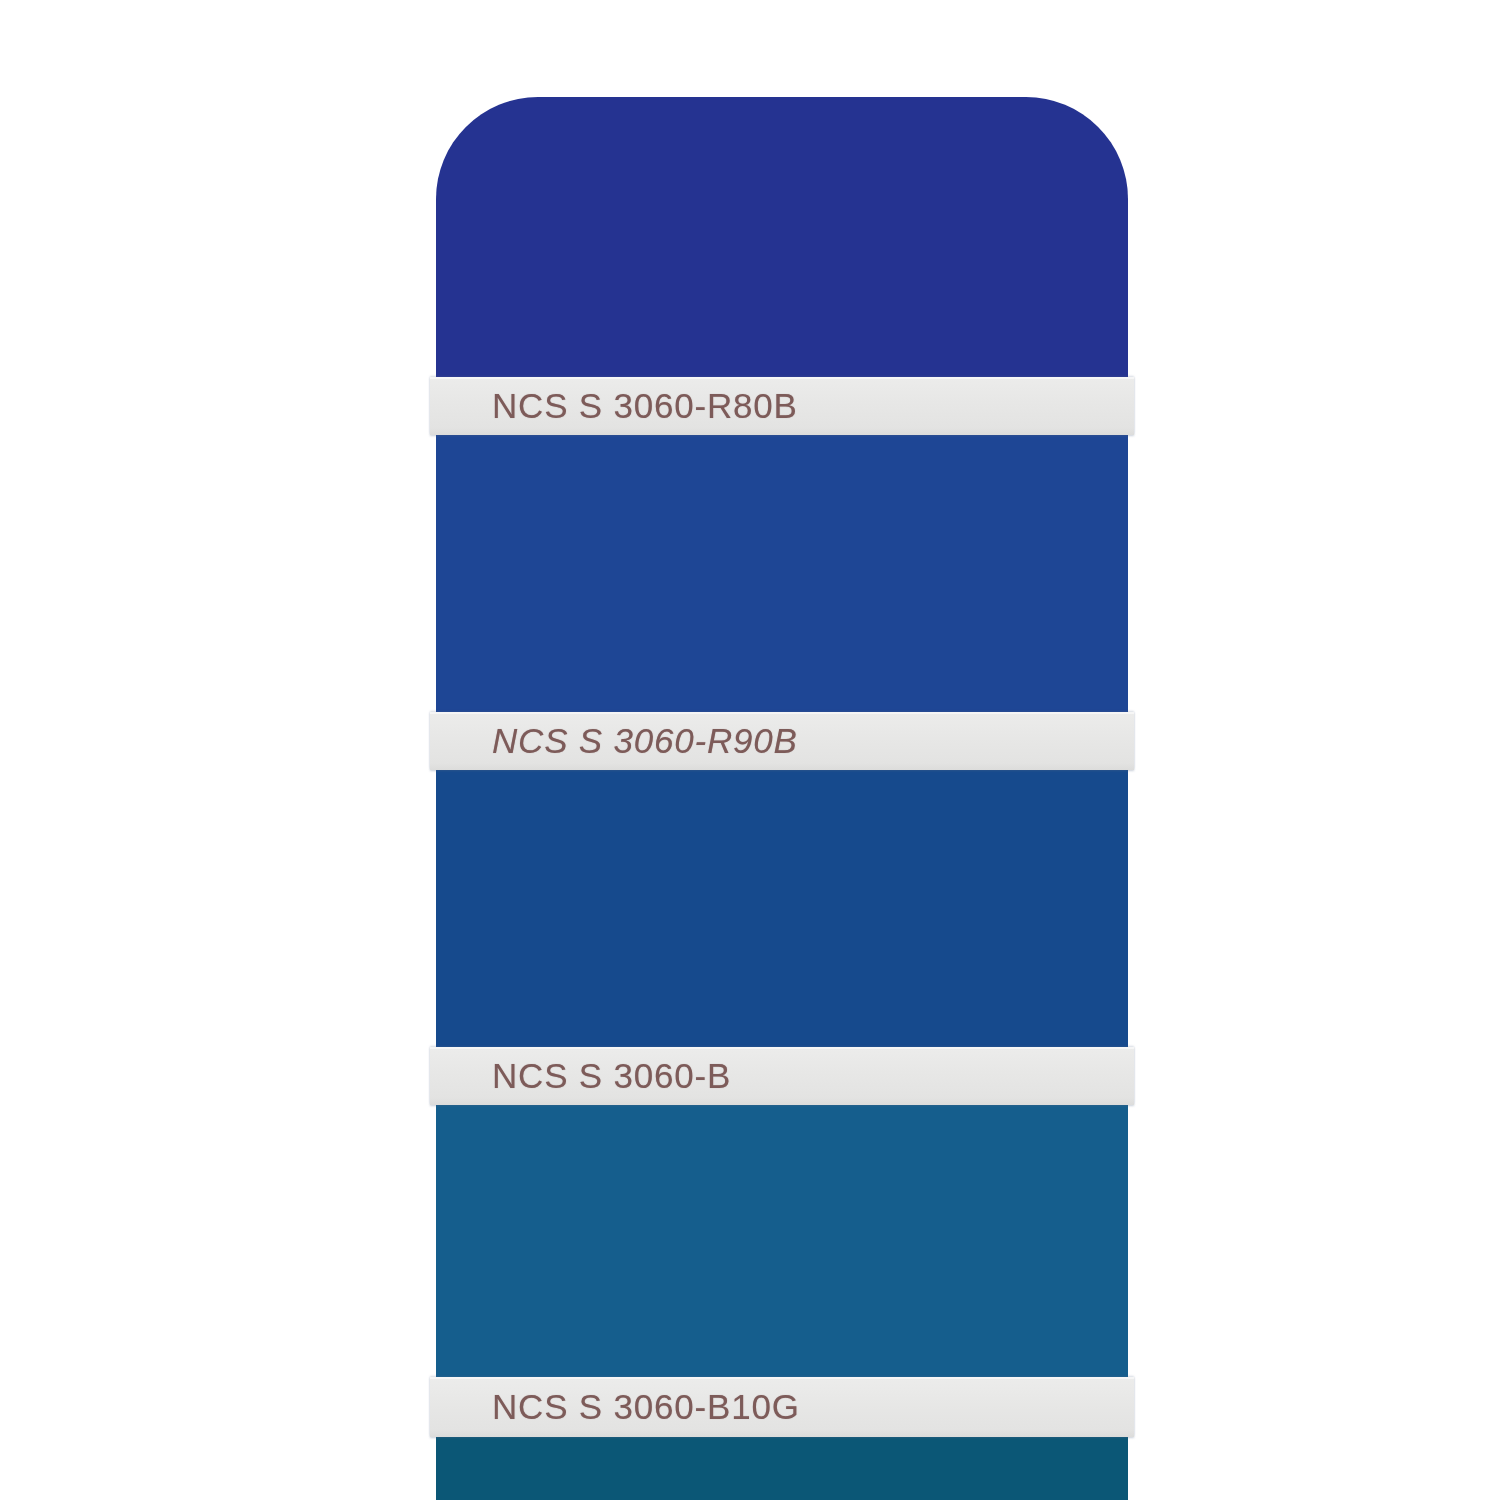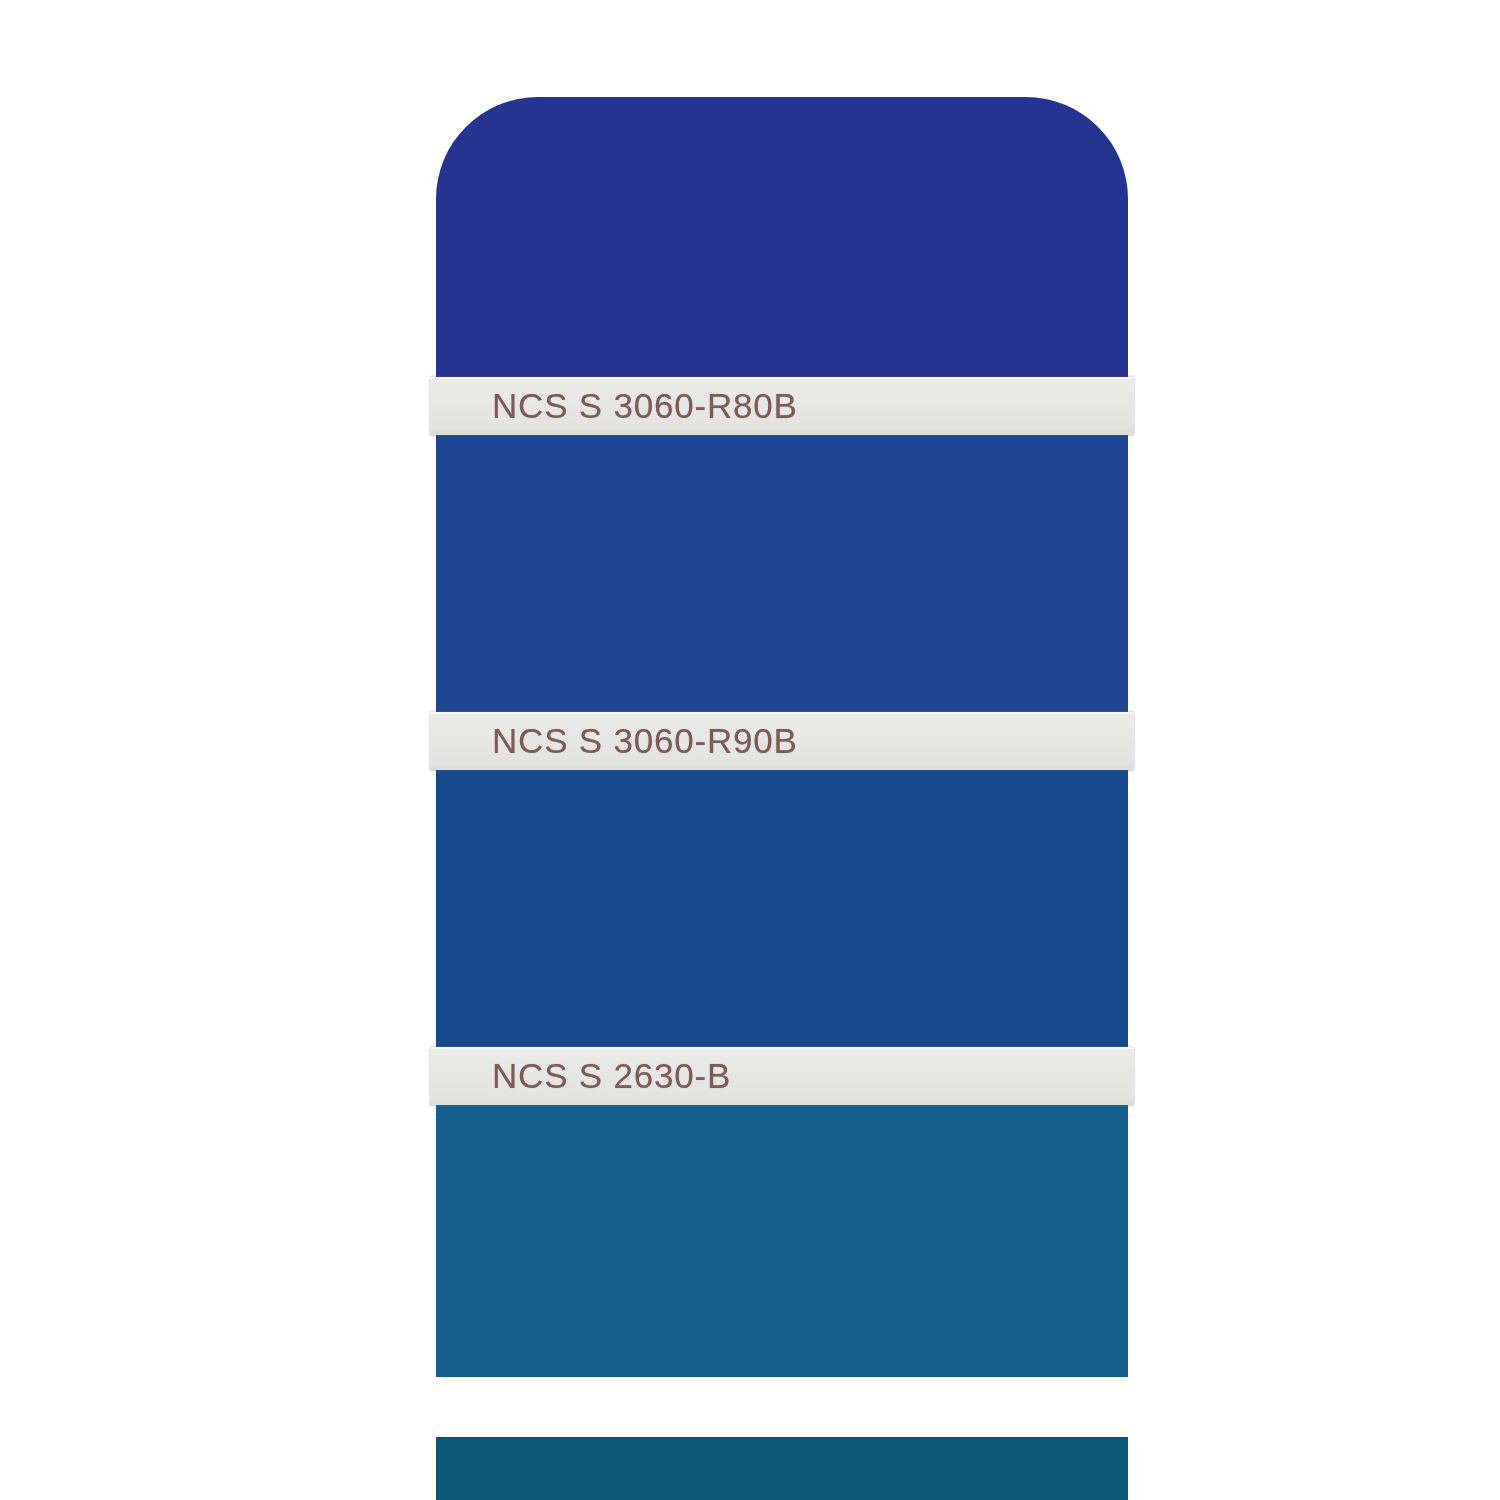--- a/index.html
+++ b/index.html
@@ -102,22 +102,25 @@
 
     <div class="swatch" style="top:1008px; height:272px; background:#155e8d;"></div>
 
     <div class="swatch" style="top:1340px; height:75px; background:#0b5776;"></div>
 
     <div class="label-strip" style="top: 280px; height: 58px; background: rgb(232, 232, 231);">
       <span class="label-text" style="color: rgb(125, 91, 89);">NCS S 3060-R80B</span>
     </div>
 
     <div class="label-strip" style="top: 615px; height: 58px; background: rgb(232, 232, 231);">
-      <span class="label-text" style="color: rgb(125, 91, 89);">NCS S 3060-R90B</span>
+      <span class="label-text" style="color: rgb(125, 91, 89); font-style: italic;">NCS S 3060-R90B</span>
     </div>
 
     <div class="label-strip" style="top: 950px; height: 58px; background: rgb(232, 232, 231);">
-      <span class="label-text" style="color: rgb(125, 91, 89);">NCS S 2630-B</span>
+      <span class="label-text" style="color: rgb(125, 91, 89);">NCS S 3060-B</span>
     </div>
 
+    <div class="label-strip" style="top: 1280px; height: 60px; background: rgb(232, 232, 231);">
+      <span class="label-text" style="color: rgb(125, 91, 89);">NCS S 3060-B10G</span>
+    </div>
 
   </div>
 </div>
 
 </body></html>

